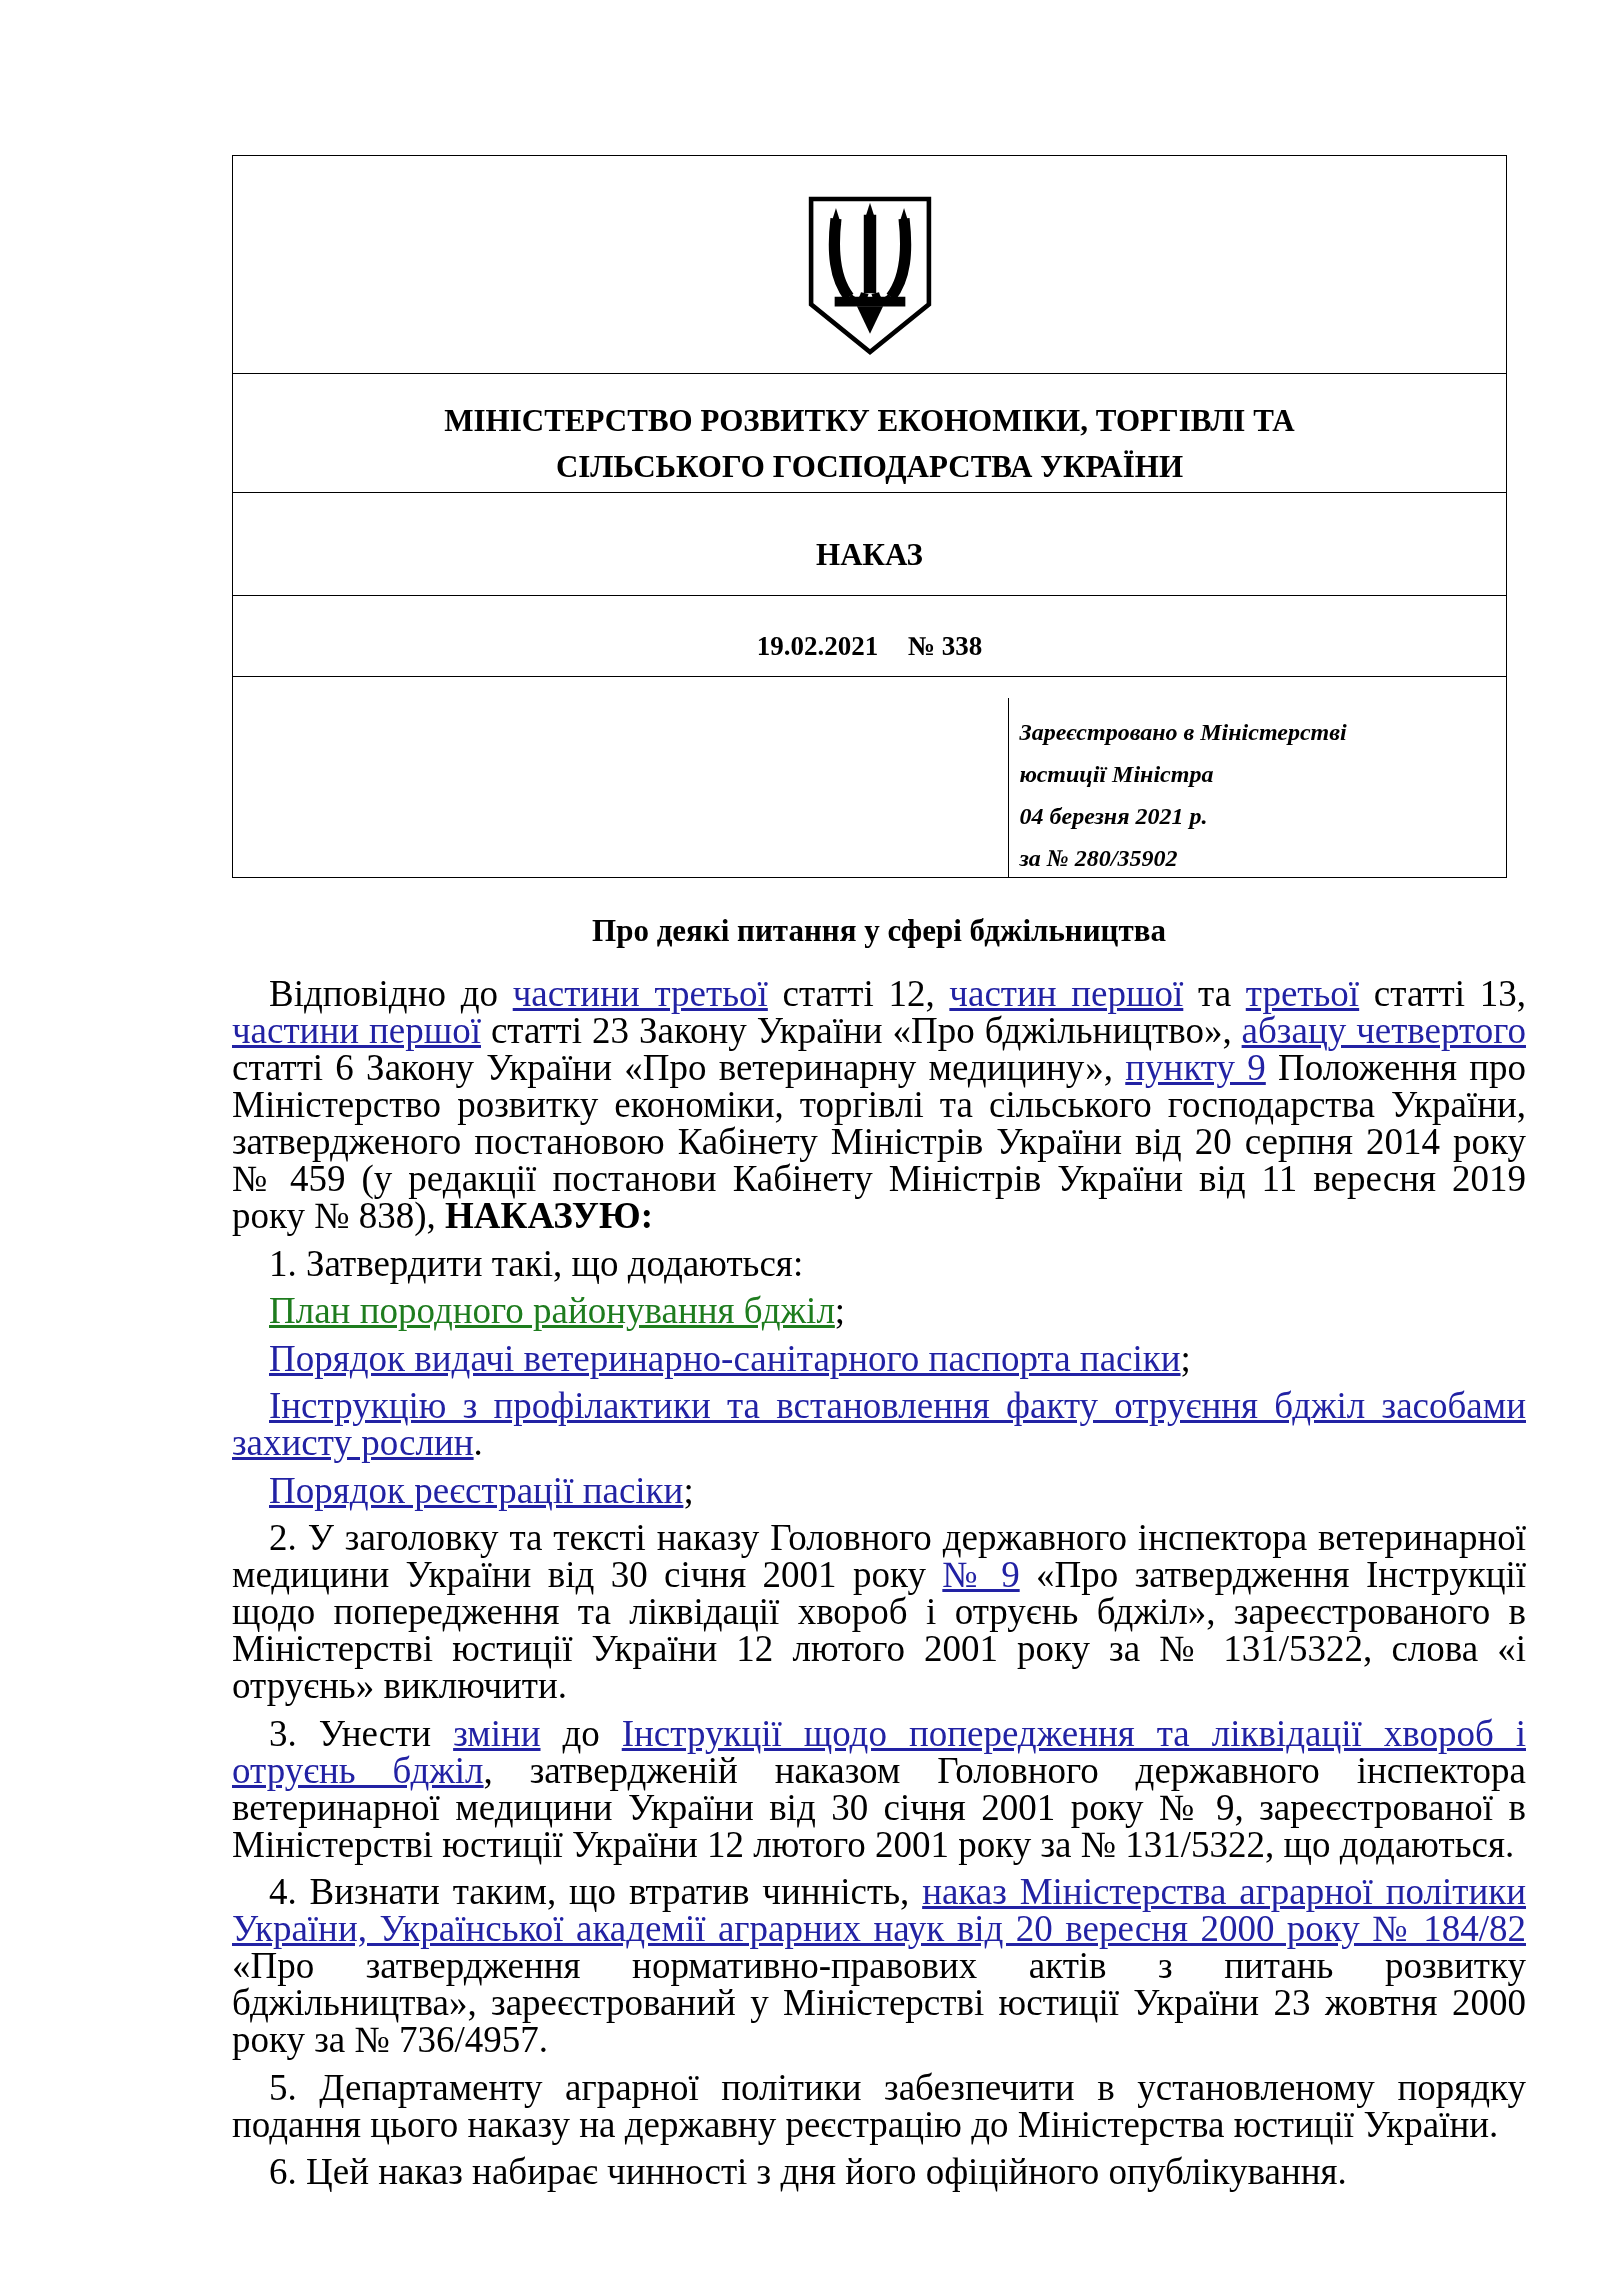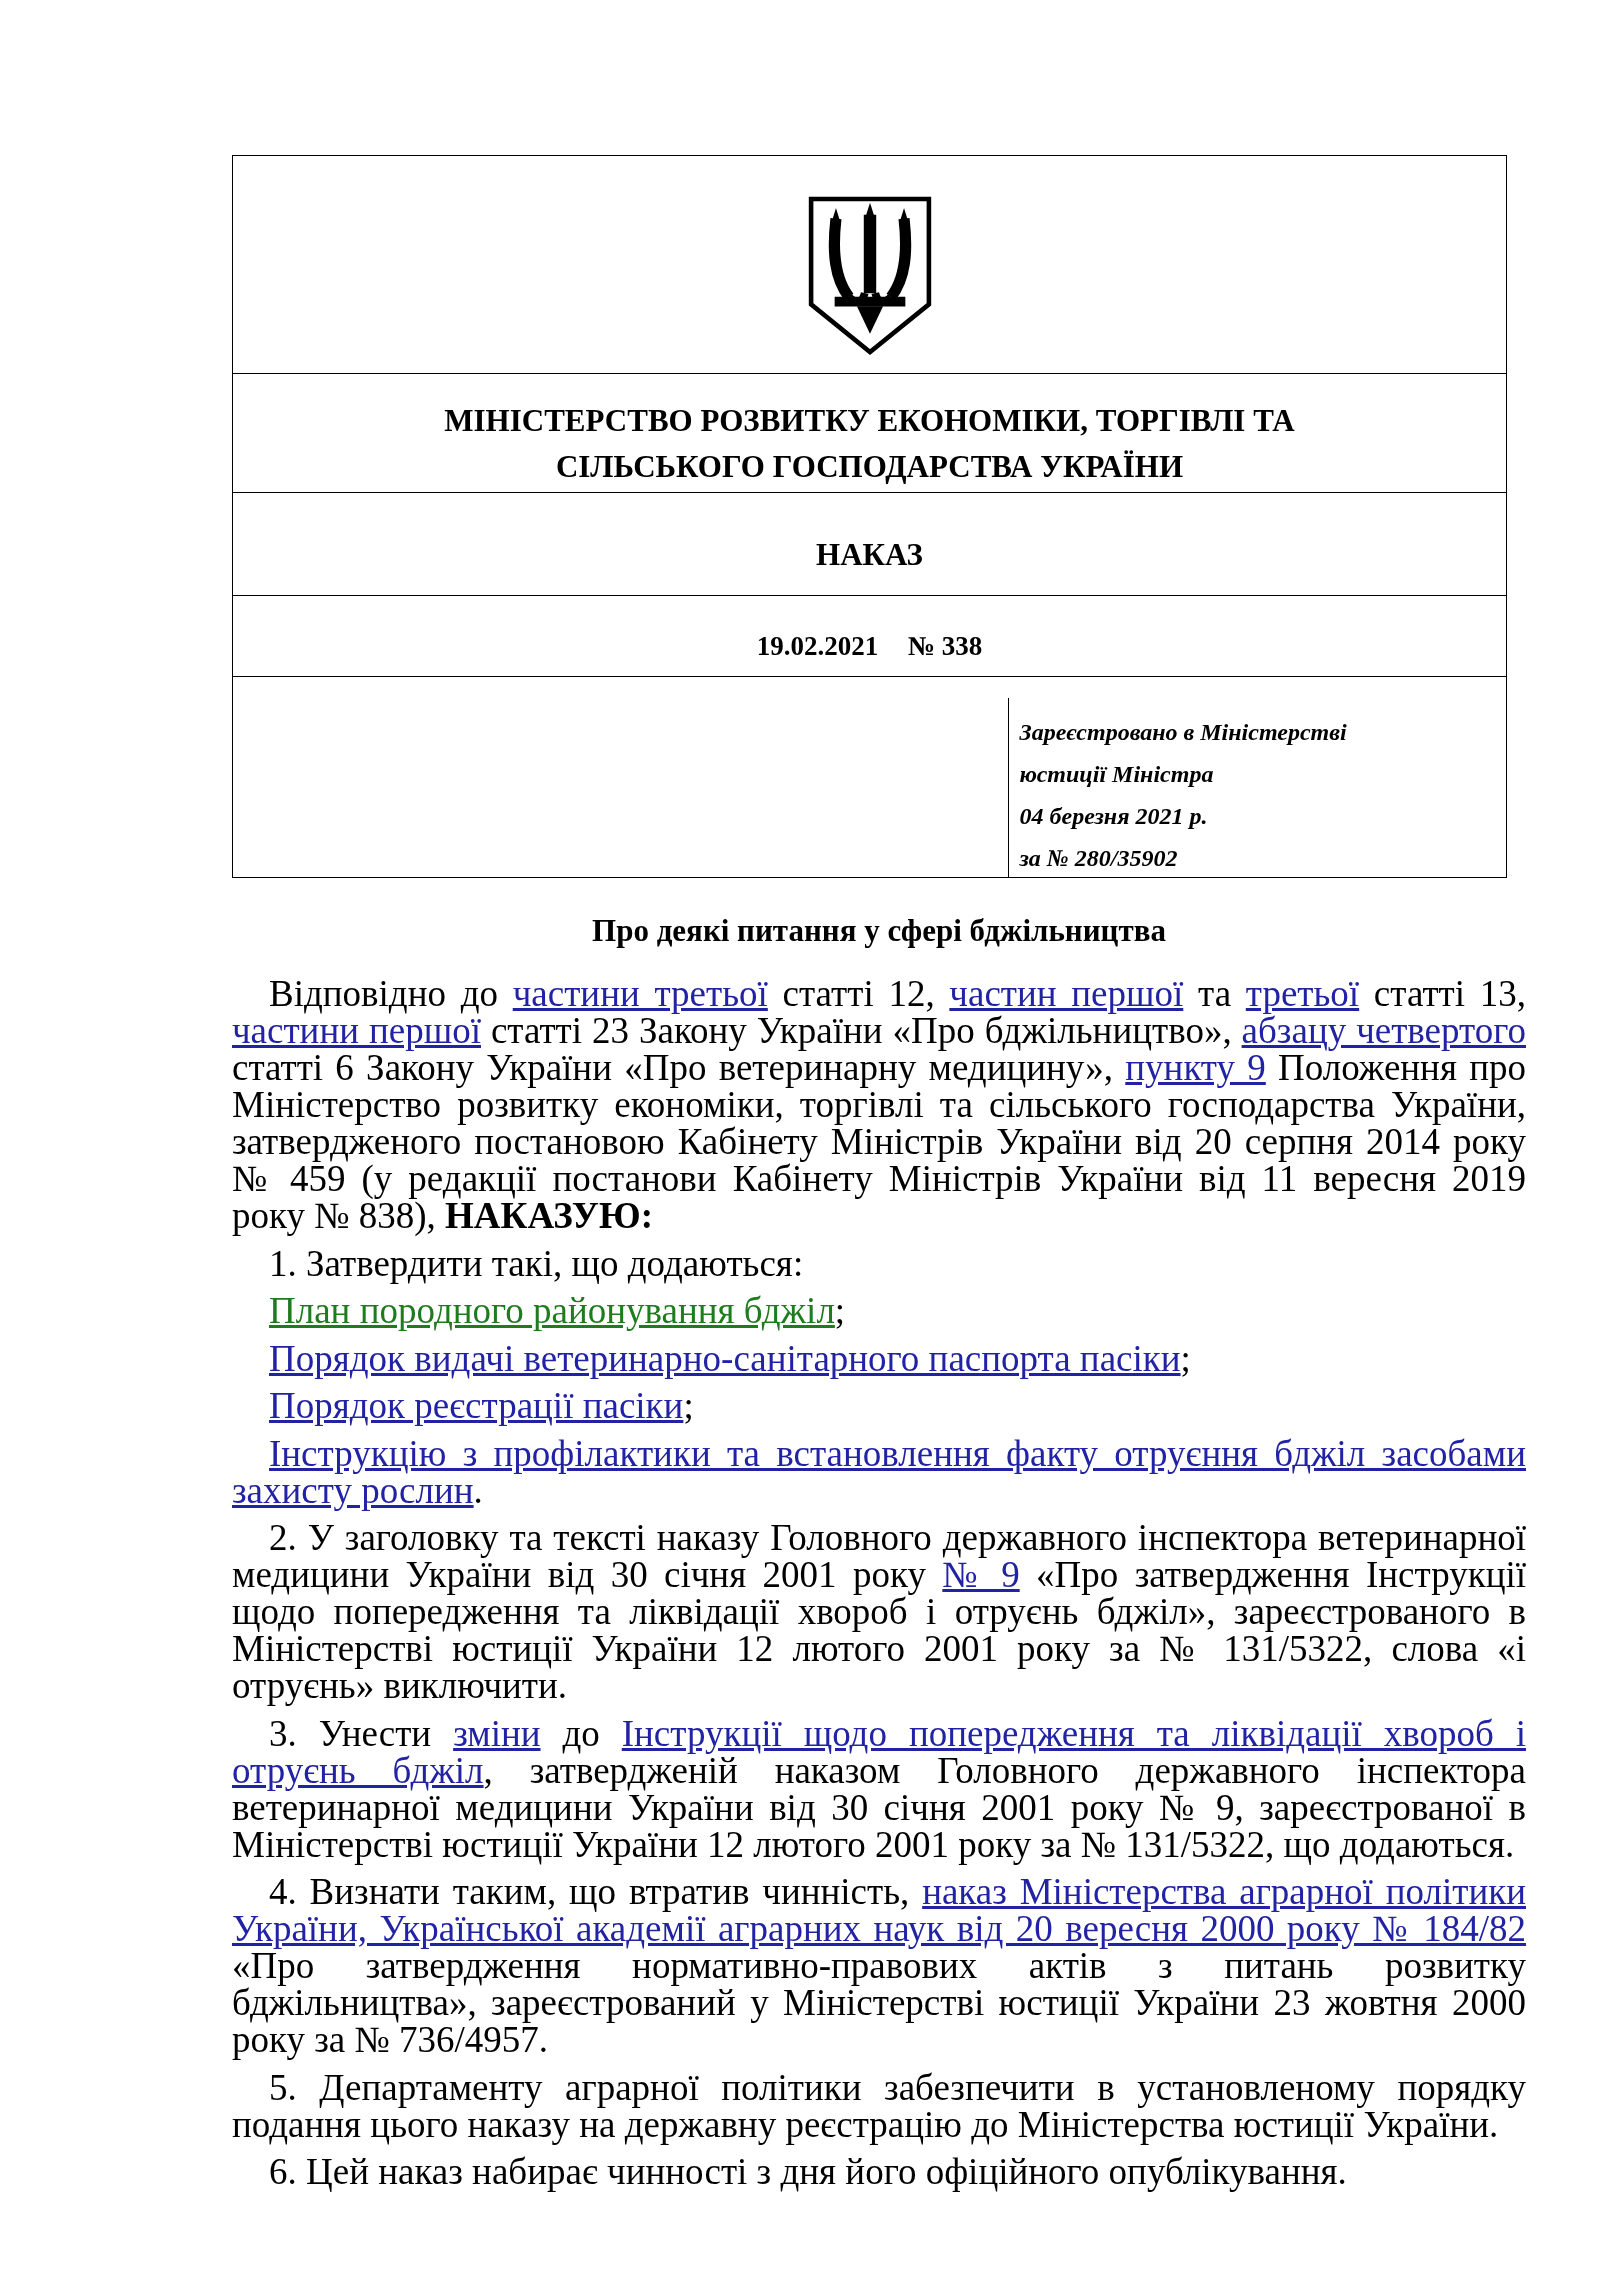--- a/index.html
+++ b/index.html
@@ -69,21 +69,21 @@
   </div>
 </div>
 
 <div class="doc-title">Про деякі питання у сфері бджільництва</div>
 
 <div class="doc-body" id="doc-body">
     <p class="para"><span class="run-plain">Відповідно до </span><a class="run-link" href="#">частини третьої</a><span class="run-plain"> статті 12, </span><a class="run-link" href="#">частин першої</a><span class="run-plain"> та </span><a class="run-link" href="#">третьої</a><span class="run-plain"> статті 13, </span><a class="run-link" href="#">частини першої</a><span class="run-plain"> статті 23 Закону України «Про бджільництво», </span><a class="run-link" href="#">абзацу четвертого</a><span class="run-plain"> статті 6 Закону України «Про ветеринарну медицину», </span><a class="run-link" href="#">пункту 9</a><span class="run-plain"> Положення про Міністерство розвитку економіки, торгівлі та сільського господарства України, затвердженого постановою Кабінету Міністрів України від 20 серпня 2014 року № 459 (у редакції постанови Кабінету Міністрів України від 11 вересня 2019 року № 838), </span><span class="run-bold">НАКАЗУЮ:</span></p>
     <p class="para"><span class="run-plain">1. Затвердити такі, що додаються:</span></p>
     <p class="para"><a class="run-link-green" href="#">План породного районування бджіл</a><span class="run-plain">;</span></p>
     <p class="para"><a class="run-link" href="#">Порядок видачі ветеринарно-санітарного паспорта пасіки</a><span class="run-plain">;</span></p>
+    <p class="para"><a class="run-link" href="#">Інструкцію з профілактики та встановлення факту отруєння бджіл засобами захисту рослин</a><span class="run-plain">.</span></p>
     <p class="para"><a class="run-link" href="#">Порядок реєстрації пасіки</a><span class="run-plain">;</span></p>
-    <p class="para"><a class="run-link" href="#">Інструкцію з профілактики та встановлення факту отруєння бджіл засобами захисту рослин</a><span class="run-plain">.</span></p>
     <p class="para"><span class="run-plain">2. У заголовку та тексті наказу Головного державного інспектора ветеринарної медицини України від 30 січня 2001 року </span><a class="run-link" href="#">№ 9</a><span class="run-plain"> «Про затвердження Інструкції щодо попередження та ліквідації хвороб і отруєнь бджіл», зареєстрованого в Міністерстві юстиції України 12 лютого 2001 року за № 131/5322, слова «і отруєнь» виключити.</span></p>
     <p class="para"><span class="run-plain">3. Унести </span><a class="run-link" href="#">зміни</a><span class="run-plain"> до </span><a class="run-link" href="#">Інструкції щодо попередження та ліквідації хвороб і отруєнь бджіл</a><span class="run-plain">, затвердженій наказом Головного державного інспектора ветеринарної медицини України від 30 січня 2001 року № 9, зареєстрованої в Міністерстві юстиції України 12 лютого 2001 року за № 131/5322, що додаються.</span></p>
     <p class="para"><span class="run-plain">4. Визнати таким, що втратив чинність, </span><a class="run-link" href="#">наказ Міністерства аграрної політики України, Української академії аграрних наук від 20 вересня 2000 року № 184/82</a><span class="run-plain"> «Про затвердження нормативно-правових актів з питань розвитку бджільництва», зареєстрований у Міністерстві юстиції України 23 жовтня 2000 року за № 736/4957.</span></p>
     <p class="para"><span class="run-plain">5. Департаменту аграрної політики забезпечити в установленому порядку подання цього наказу на державну реєстрацію до Міністерства юстиції України.</span></p>
     <p class="para"><span class="run-plain">6. Цей наказ набирає чинності з дня його офіційного опублікування.</span></p>
   </div>
 
 
 </body></html>

